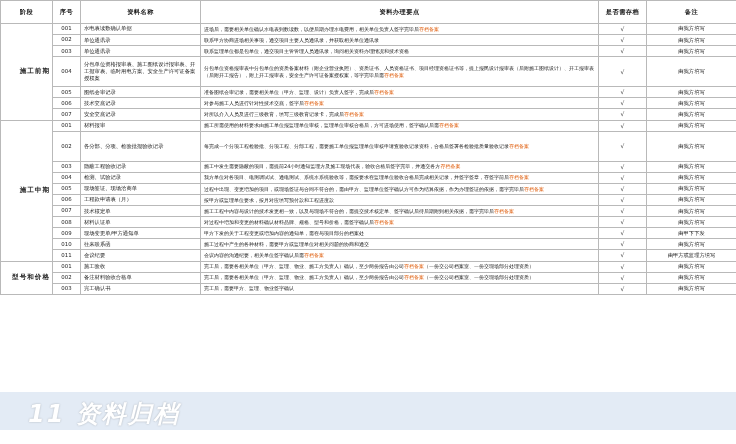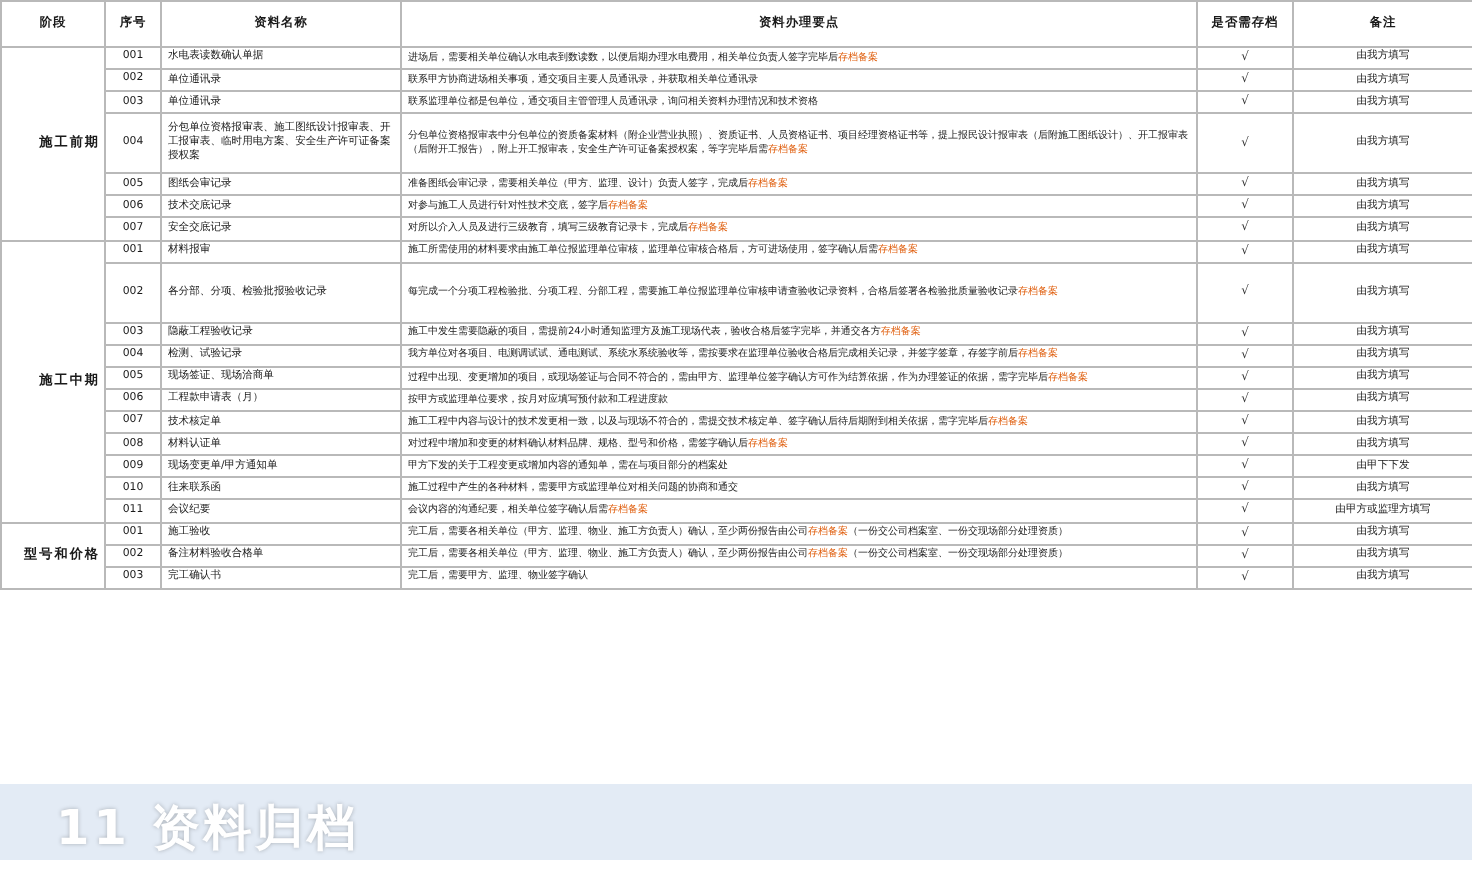--- a/index.html
+++ b/index.html
@@ -56,20 +56,21 @@
     position:absolute;
     left:28px;
     top:398px;
     font-size:24px;
     font-weight:bold;
     color:#ffffff;
     letter-spacing:2px;
     text-shadow:0 0 2px rgba(0,0,0,0.25);
     pointer-events:none;
     z-index:5;
+    font-style:italic;
   }
   .blue-band{
     position:absolute;
     left:0;top:392px;
     width:736px;height:38px;
     background:rgba(80,130,190,0.16);
     pointer-events:none;
     z-index:4;
   }
 </style>

